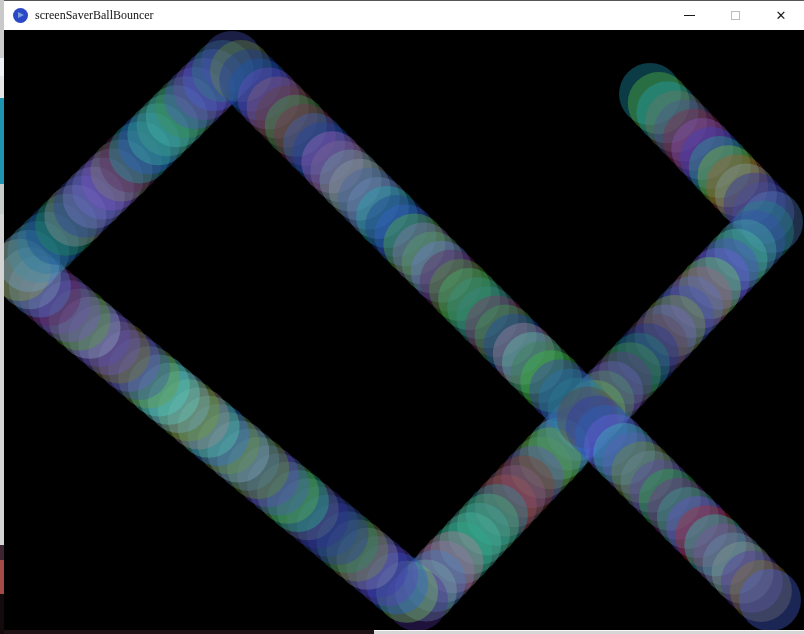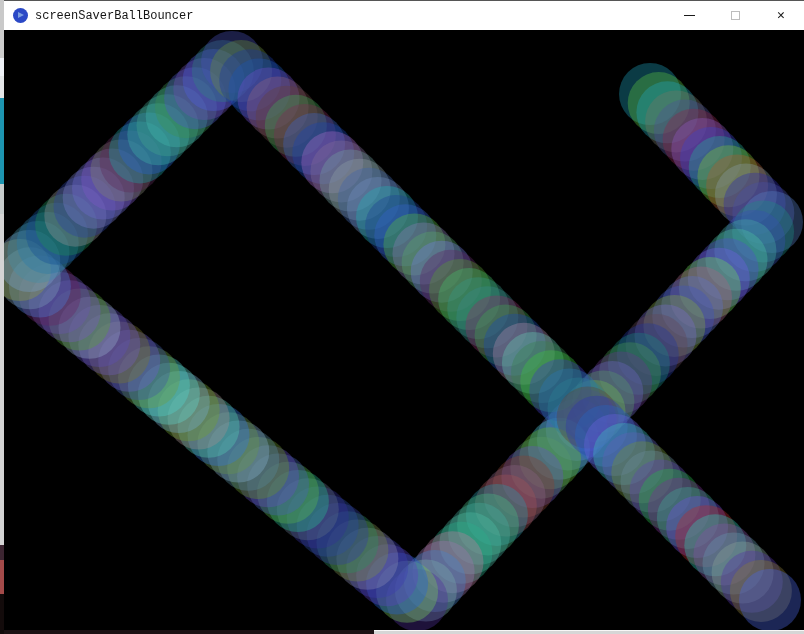--- a/index.html
+++ b/index.html
@@ -1,17 +1,17 @@
 <!DOCTYPE html>
 <html><head>
 <meta charset="utf-8">
 <style>
   html,body{margin:0;padding:0;background:#000;}
   #root{position:relative;width:804px;height:634px;overflow:hidden;
-        font-family:Liberation Mono, monospace;background:#000;}
+        font-family:Liberation Serif, serif;background:#000;}
 
   
   .bg-strip{position:absolute;left:0;top:0;width:4px;height:634px;z-index:1;}
   .bg-strip div{width:4px;}
 
   
   .app-window{position:absolute;left:4px;top:0;width:800px;height:630px;z-index:2;}
 
   .titlebar{height:30px;background:#ffffff;border-top:1px solid #565656;
             box-sizing:border-box;display:flex;align-items:center;}

